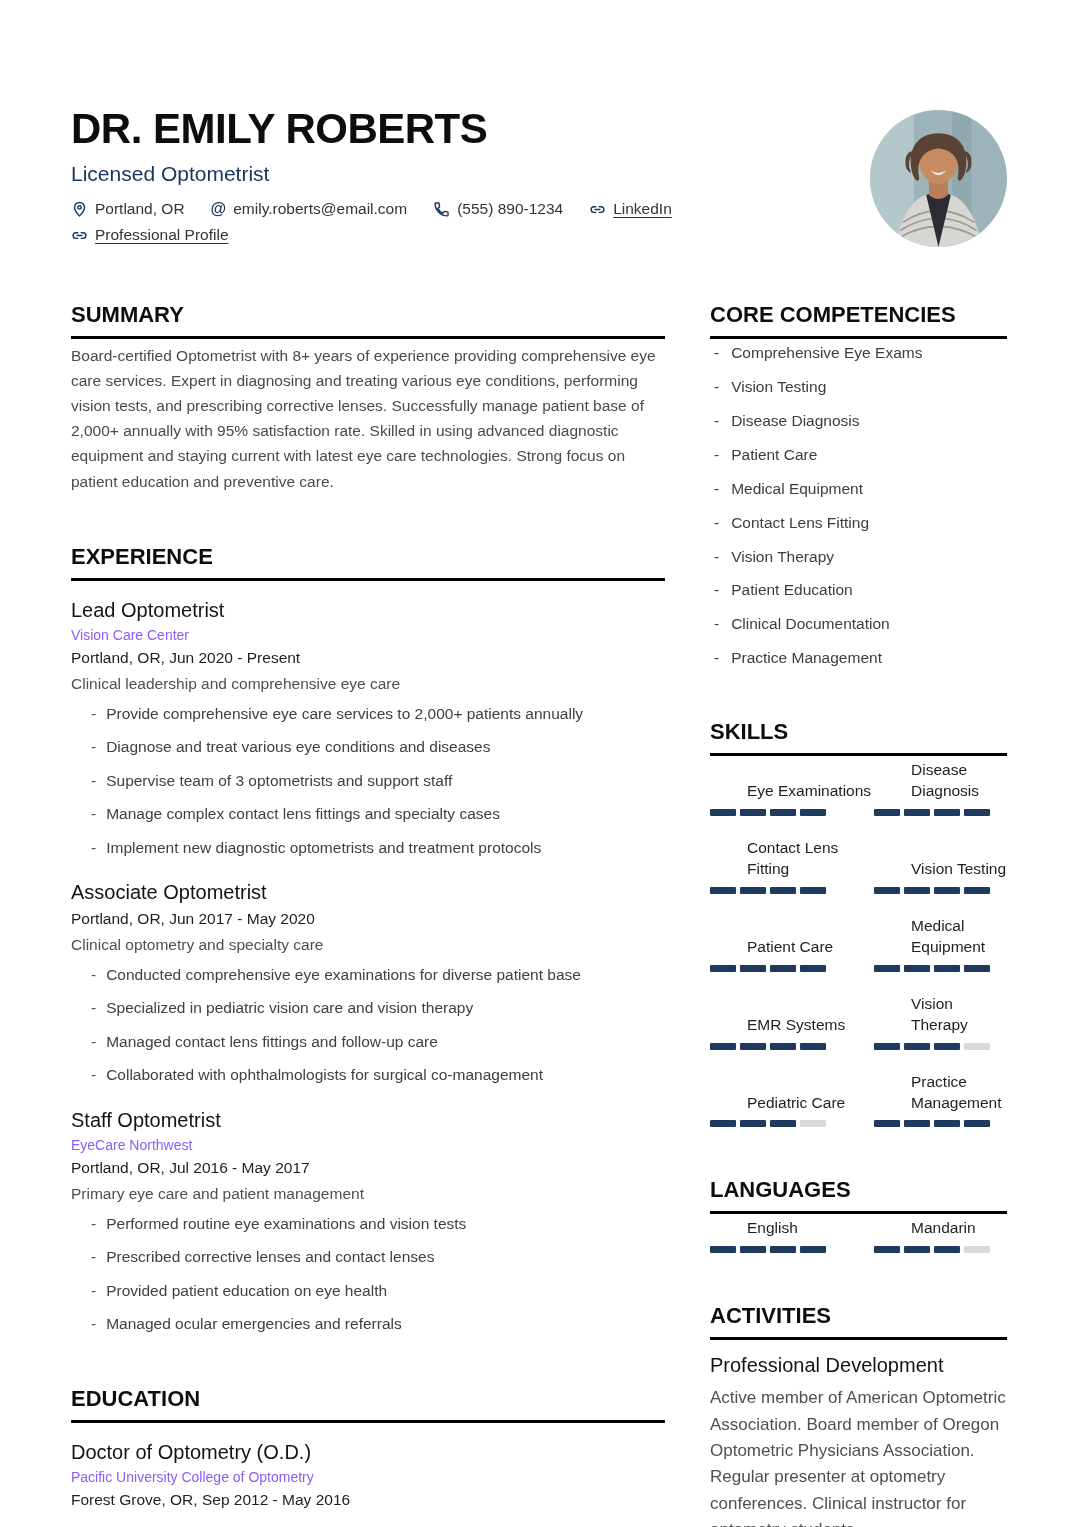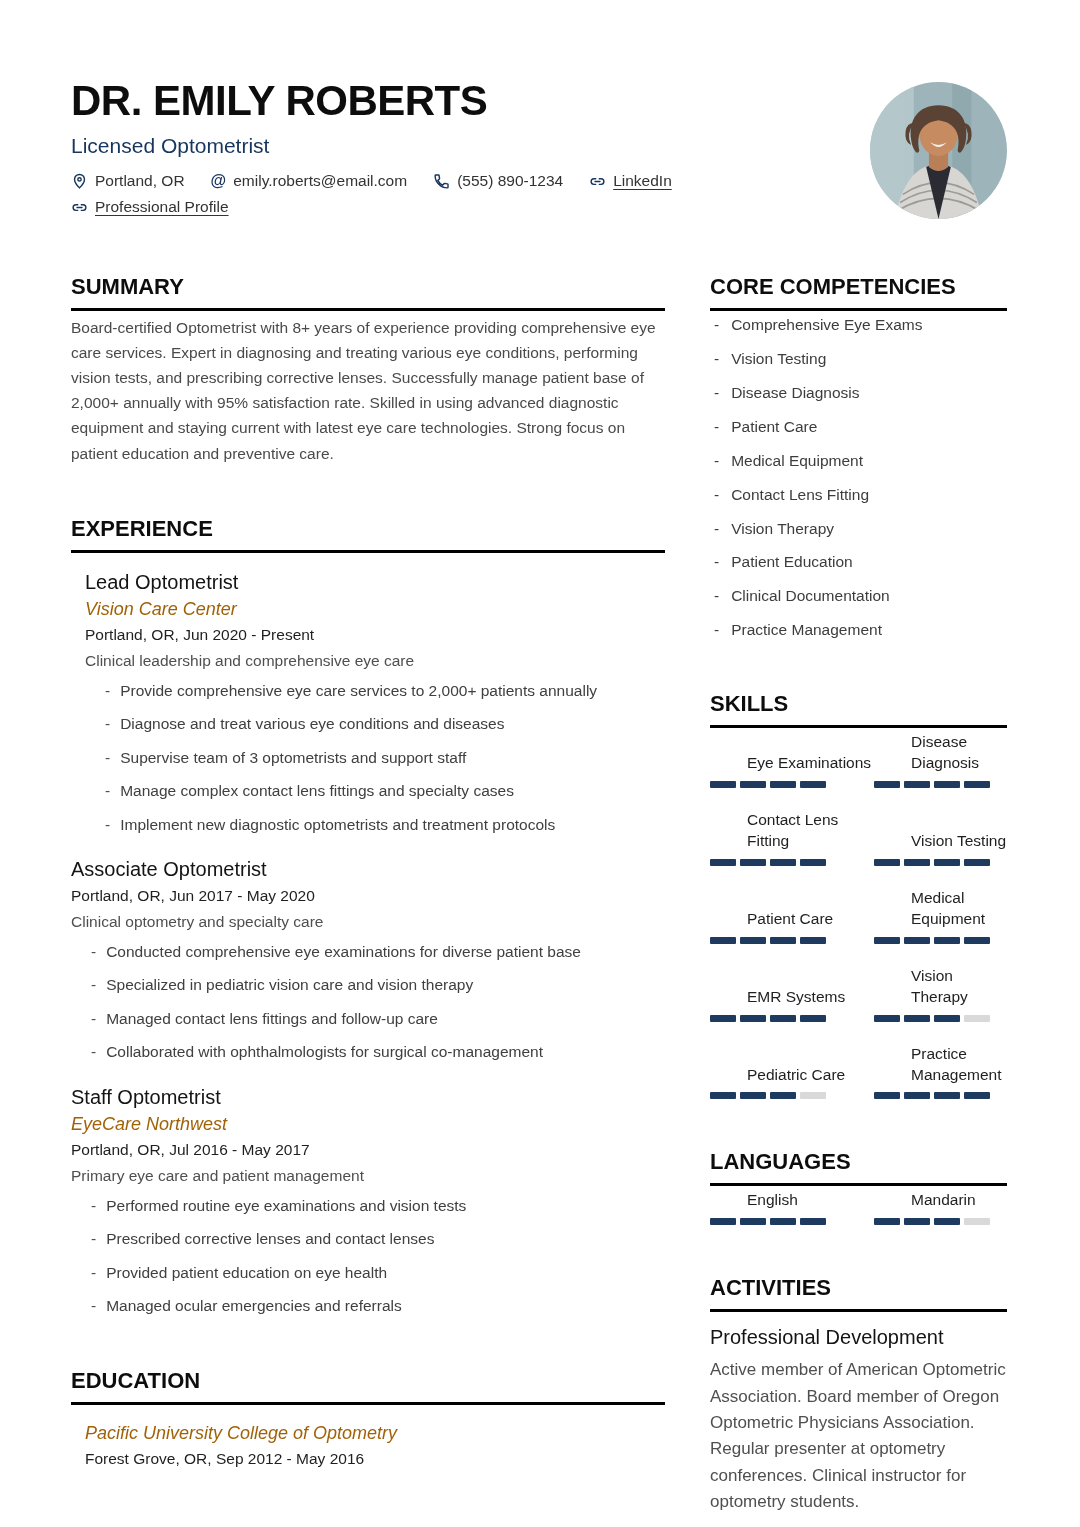--- a/index.html
+++ b/index.html
@@ -2,21 +2,21 @@
 <html><head>
 <meta charset="utf-8">
 <style>
   * { margin:0; padding:0; box-sizing:border-box; }
   html,body { background:#ffffff; }
   body {
     width:1080px; height:1527px; overflow:hidden;
     font-family:"Liberation Sans", sans-serif;
     color:#1a1a1a;
   }
-  .page { position:relative; width:1080px; height:1377px; padding:78px 73px 0 71px; }
+  .page { position:relative; width:1080px; height:1377px; padding:106px 73px 0 71px; }
 
   
   .header { position:relative; min-height:150px; }
   .name { font-size:42px; font-weight:700; letter-spacing:-0.5px; color:#0d0d0d; line-height:1.1; }
   .subtitle { margin-top:10px; font-size:21px; font-weight:500; color:#17365d; }
   .contact-rows { margin-top:14px;text-align:center; }
   .contact-row { display:flex; align-items:center; gap:26px; margin-bottom:8px; }
   .contact { display:flex; align-items:center; gap:7px; font-size:15.5px; color:#333; }
   .contact .ic { width:17px; height:17px; flex:0 0 auto; color:#17365d; display:block; }
   .contact .at-glyph { font-size:16px; font-weight:600; color:#17365d; line-height:1; }
@@ -29,23 +29,23 @@
 
   .section { margin-bottom:50px; }
   .section-heading {
     font-size:22px; font-weight:700; color:#0d0d0d; letter-spacing:0;
     padding-bottom:8px; border-bottom:3px solid #000; margin-bottom:4px;
   }
   .body-text { font-size:15.5px; line-height:1.62; color:#4a4a4a; }
 
   
   .entry { margin-top:22px; }
-  .entry:first-of-type { margin-top:18px;margin-left:14px; }
+  .entry:first-of-type { margin-top:18px; }
   .entry-title { font-size:20px; font-weight:500; color:#141414; }
-  .entry-company { font-size:18px; font-weight:500; color:#a16207; margin-top:5px;font-style:italic; }
+  .entry-company { font-size:14px; font-weight:500; color:#8b5cf6; margin-top:5px; }
   .entry-meta { font-size:15.5px; color:#1f1f1f; margin-top:6px; }
   .entry-desc { font-size:15.5px; color:#4f4f4f; margin-top:8px; }
   .bullets { margin-top:10px; }
   .bullet { display:flex; font-size:15.5px; color:#404040; line-height:1.45; margin-bottom:11px; padding-left:20px; }
   .bullet::before { content:"-"; margin-right:10px; color:#4f4f4f; }
 
   
   .comp-item { display:flex; font-size:15.5px; color:#3d3d3d; line-height:1.35; margin-bottom:13px; padding-left:4px; }
   .comp-item::before { content:"-"; margin-right:12px; color:#3d3d3d; }
 
@@ -182,20 +182,21 @@
             <div class="bullet">Prescribed corrective lenses and contact lenses</div>
             <div class="bullet">Provided patient education on eye health</div>
             <div class="bullet">Managed ocular emergencies and referrals</div>
           </div>
         </div>
       </section>
 
       <section class="section">
         <h2 class="section-heading">EDUCATION</h2>
         <div class="entry">
+          <div class="entry-title">Doctor of Optometry (O.D.)</div>
           <div class="entry-company">Pacific University College of Optometry</div>
           <div class="entry-meta">Forest Grove, OR, Sep 2012 - May 2016</div>
 
         </div>
       </section>
 
     </main>
 
     <aside>
 

